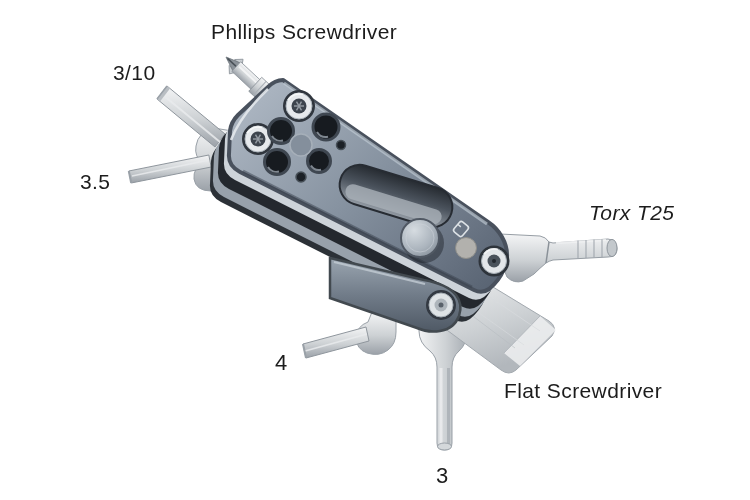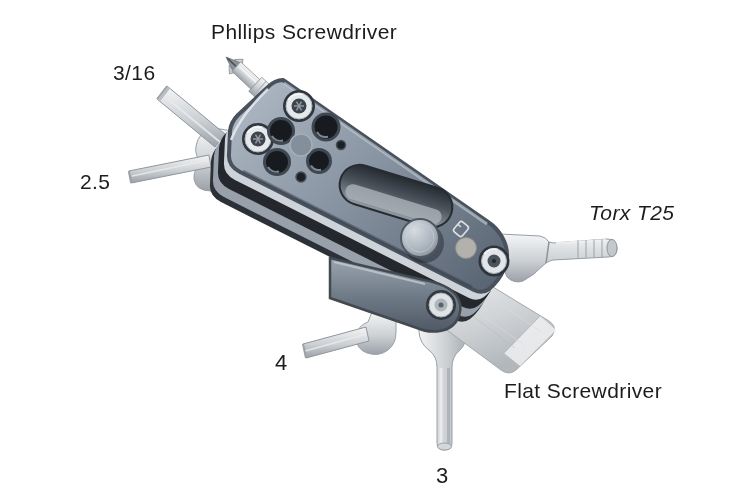--- a/index.html
+++ b/index.html
@@ -208,20 +208,20 @@
       <circle cx="319" cy="161" r="11.5" fill="#171b20" stroke="#3f4751" stroke-width="3"></circle>
       <path d="M 311 165.5 A 9.3 9.3 0 0 0 321 169.8" stroke="#9aa3ac" stroke-width="2" fill="none" opacity="0.8"></path>
       <circle cx="301" cy="145" r="11" fill="#848f9c" stroke="#a6afb9" stroke-width="1.5"></circle>
       <circle cx="341" cy="145" r="4.5" fill="#1c2127" stroke="#475058" stroke-width="1.5"></circle>
       <circle cx="301" cy="177" r="5" fill="#1c2127" stroke="#475058" stroke-width="1.5"></circle>
     </g>
   </g>
 </svg>
 
 <div class="callout lb-phillips">Phllips Screwdriver</div>
-<div class="callout lb-316">3/16</div>
-<div class="callout lb-25">2.5</div>
+<div class="callout lb-316">3/10</div>
+<div class="callout lb-25">3.5</div>
 <div class="callout lb-torx">Torx T25</div>
 <div class="callout lb-4">4</div>
 <div class="callout lb-flat">Flat Screwdriver</div>
 <div class="callout lb-3">3</div>
 
 </div>
 
 </body></html>

